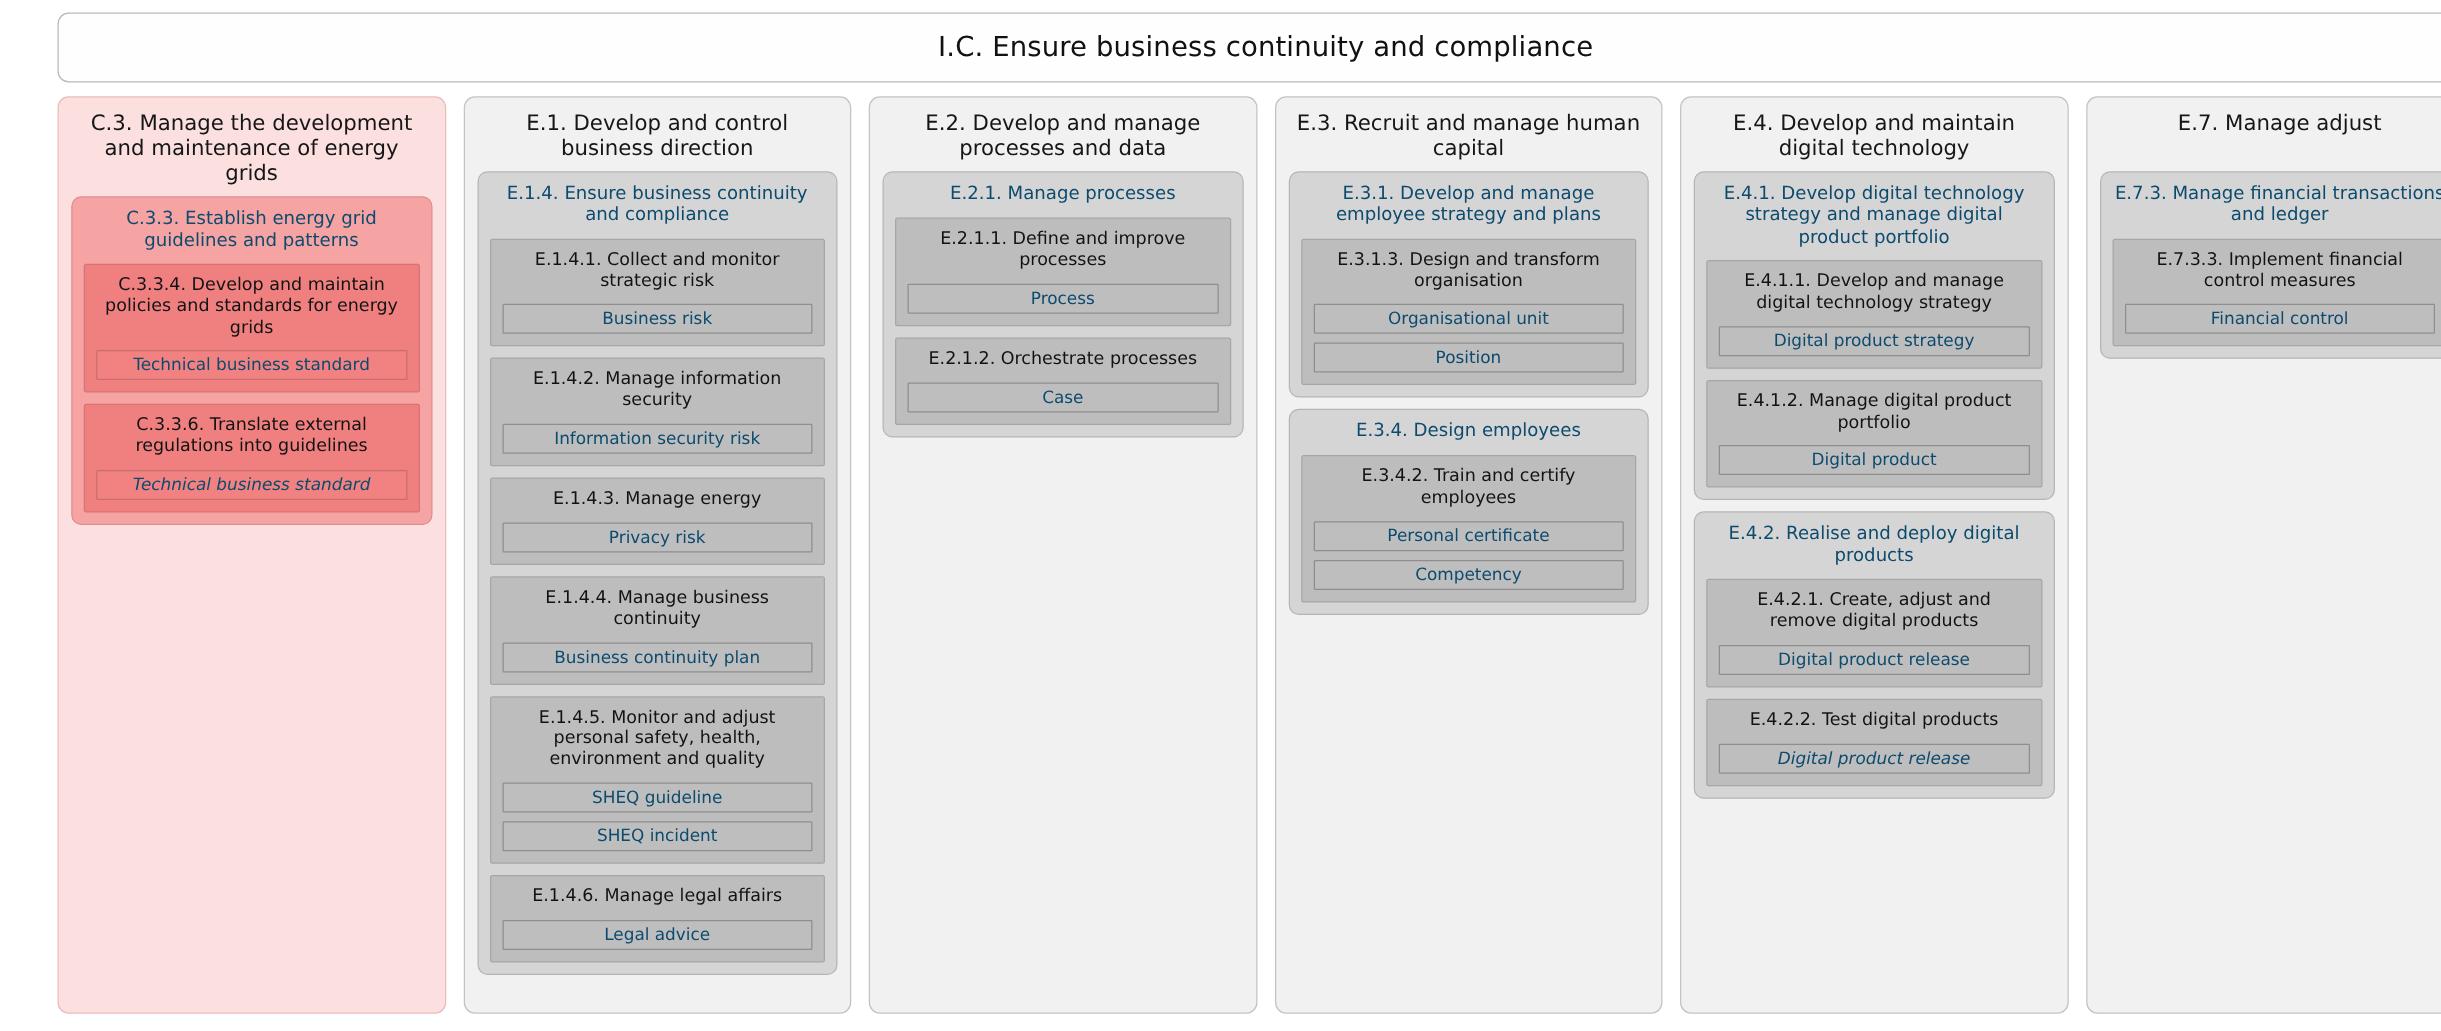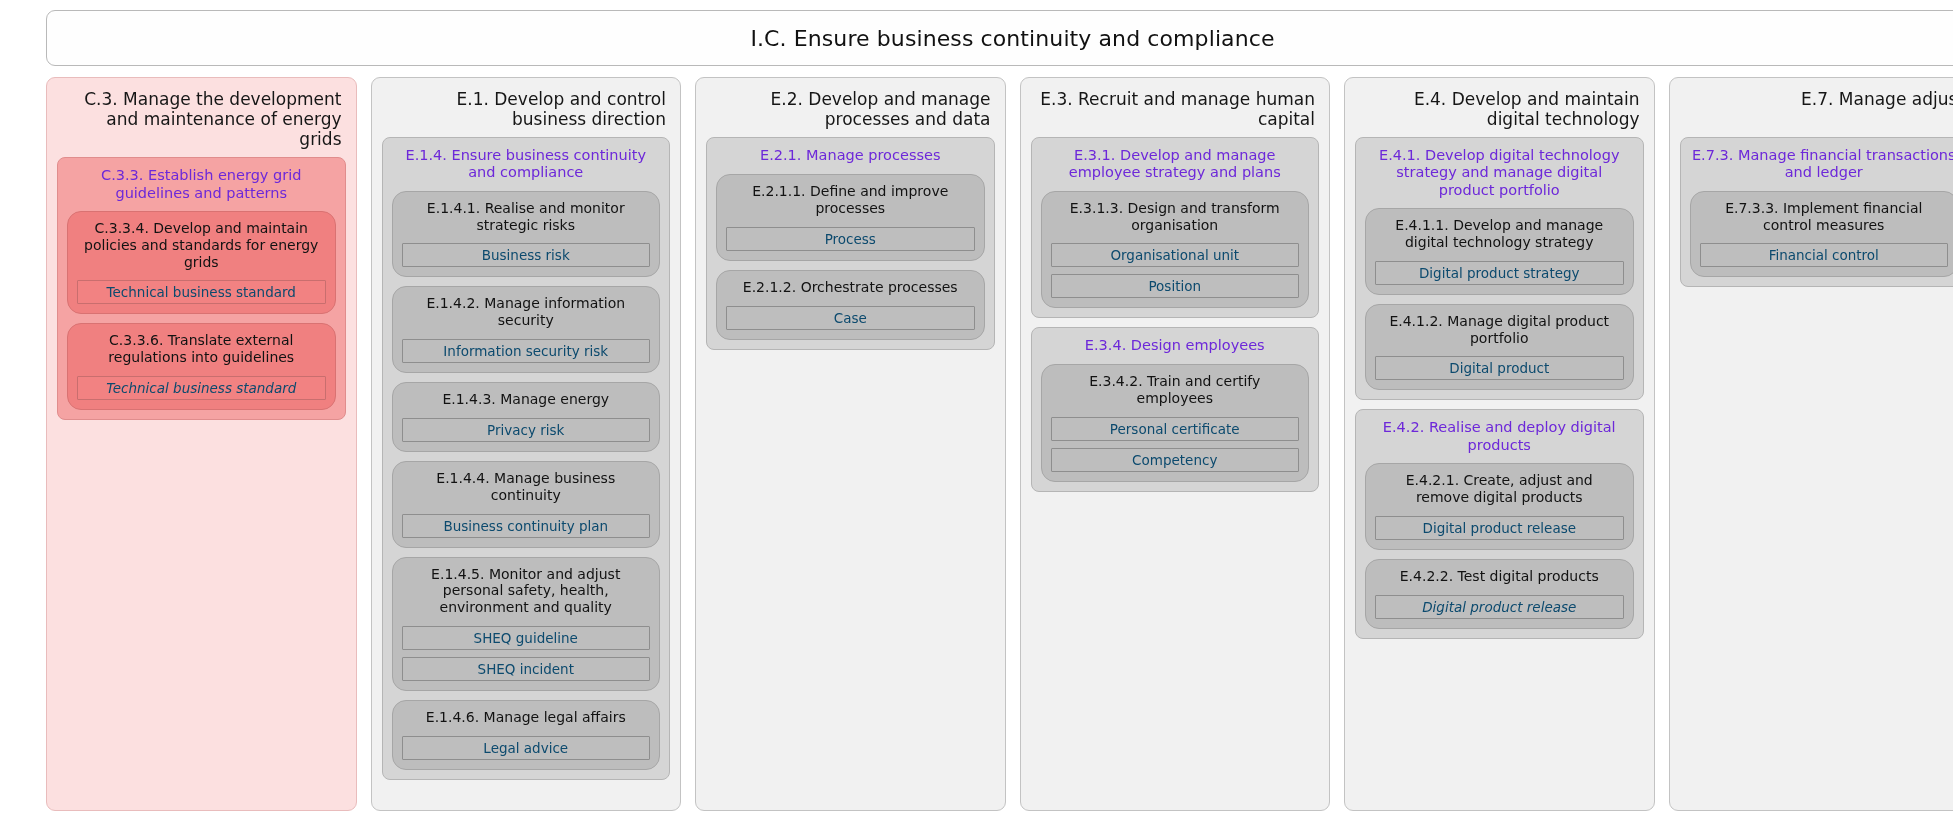--- a/index.html
+++ b/index.html
@@ -65,21 +65,21 @@
     display: flex;
     flex-direction: column;
     overflow: hidden;
   }
   .column.pink {
     background: #fce0e0;
     border-color: #e9bcbc;
   }
 
   .column-title {
-    text-align: right;
+    text-align: center;
     font-size: 17px;
     line-height: 1.18;
     color: #161616;
     padding: 2px 4px 0 4px;
     min-height: 42px;
     box-sizing: border-box;
   }
 
   .column-body {
     margin-top: 8px;
@@ -97,35 +97,35 @@
     padding: 7px 9px 9px 9px;
   }
   .group.pink {
     background: #f5a3a3;
     border-color: #e08d8d;
   }
   .group-title {
     text-align: center;
     font-size: 14.5px;
     line-height: 1.2;
-    color: #6d28d9;
+    color: #0c4a6e;
     padding: 2px 2px 0 2px;
     min-height: 18px;
   }
   .group-body {
     margin-top: 9px;
     display: flex;
     flex-direction: column;
     gap: 9px;
   }
 
   
   .subgroup {
     border: 1px solid #a6a6a6;
-    border-radius: 14px;
+    border-radius: 2px;
     background: #bdbdbd;
     box-sizing: border-box;
     padding: 7px 9px 9px 9px;
   }
   .subgroup.pink {
     background: #f08080;
     border-color: #d97272;
   }
   .subgroup-title {
     text-align: center;
@@ -195,21 +195,21 @@
           </div>
         </div>
       </div>
       <div class="column">
         <div class="column-title">E.1. Develop and control business direction</div>
         <div class="column-body">
           <div class="group">
             <div class="group-title">E.1.4. Ensure business continuity and compliance</div>
             <div class="group-body">
               <div class="subgroup">
-                <div class="subgroup-title">E.1.4.1. Realise and monitor strategic risks</div>
+                <div class="subgroup-title">E.1.4.1. Collect and monitor strategic risk</div>
                 <div class="subgroup-body">
                   <div class="leaf">Business risk</div>
                 </div>
               </div>
               <div class="subgroup">
                 <div class="subgroup-title">E.1.4.2. Manage information security</div>
                 <div class="subgroup-body">
                   <div class="leaf">Information security risk</div>
                 </div>
               </div>

